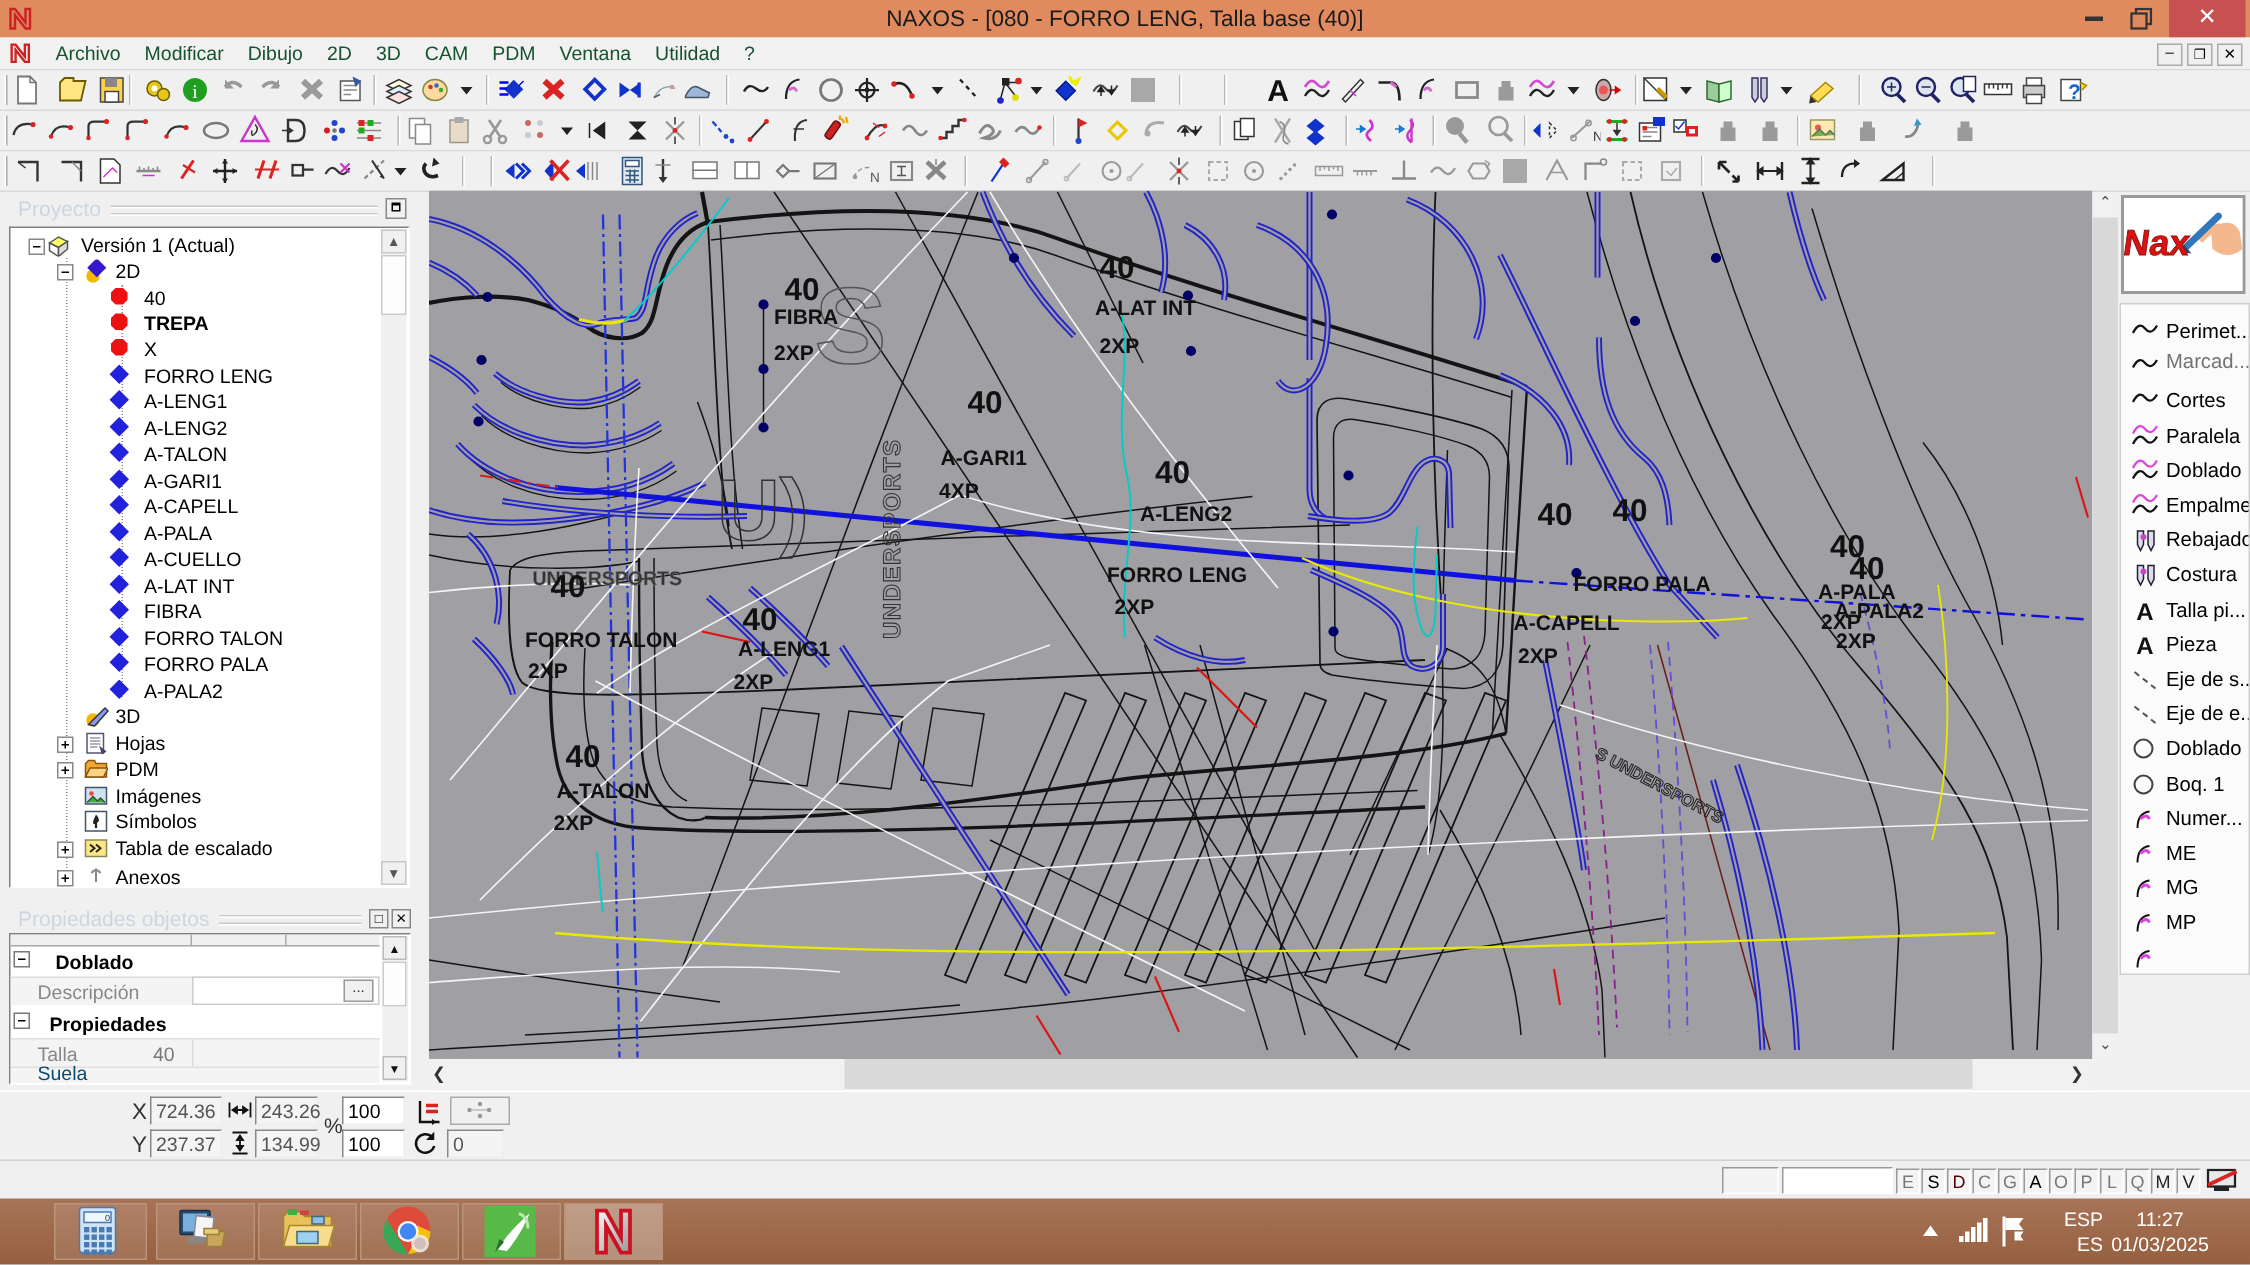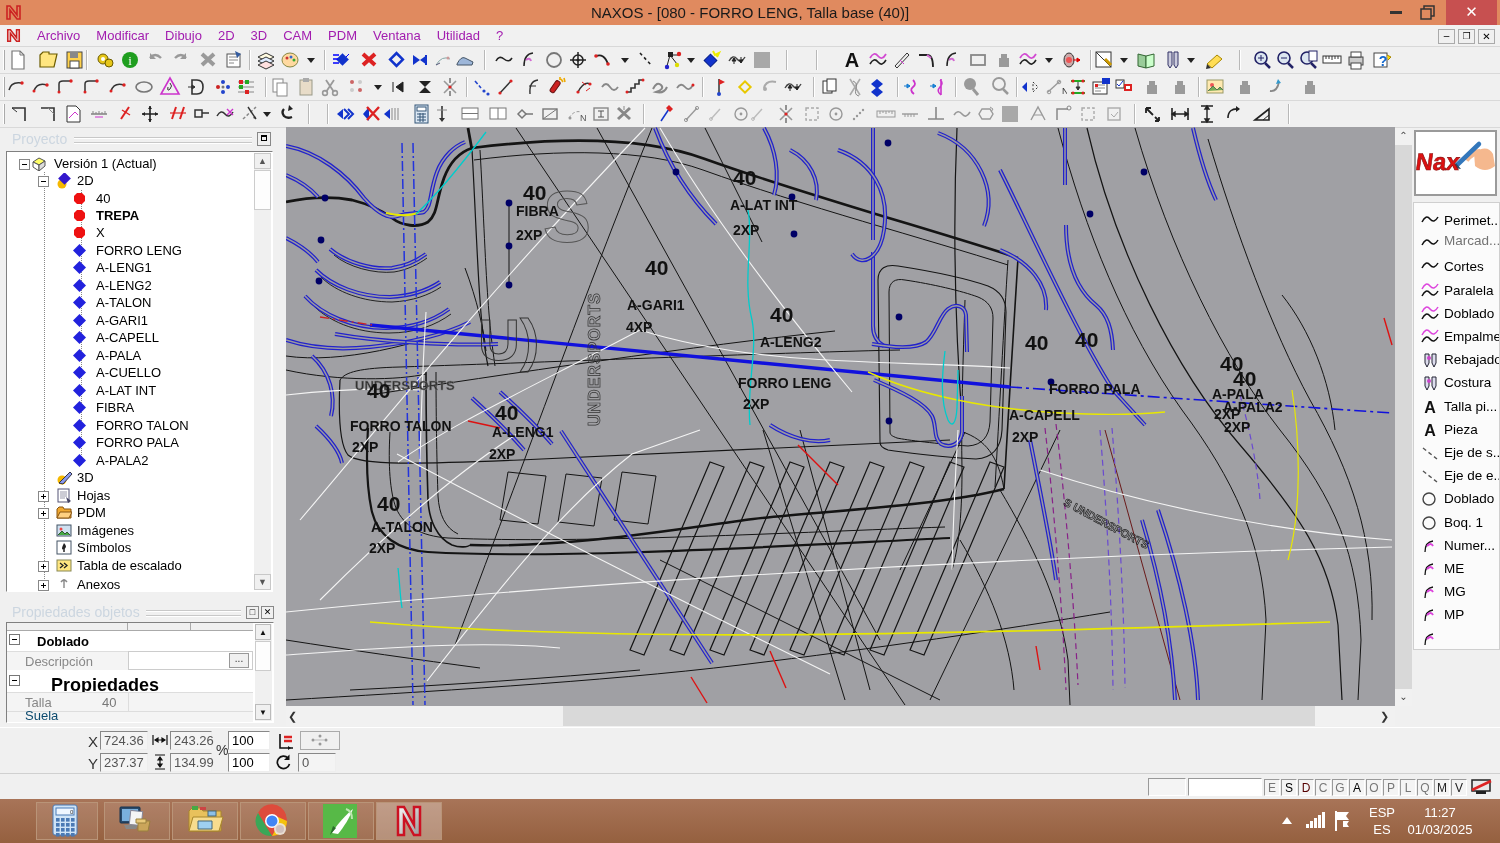--- a/index.html
+++ b/index.html
@@ -1,19 +1,19 @@
 <!DOCTYPE html>
 <html><head><meta charset="utf-8"><style>
 *{margin:0;padding:0;box-sizing:border-box}
 body{width:1500px;height:843px;overflow:hidden;font-family:"Liberation Sans",sans-serif;background:#f0f0f0;position:relative}
 .abs{position:absolute}
 .titlebar{left:0;top:0;width:1500px;height:25px;background:#e08a5f;color:#222;}
 .titletext{width:100%;text-align:center;font-size:15px;line-height:25px;color:#1a1a1a}
 .menubar{left:0;top:25px;width:1500px;height:22px;background:#f1f1f1;border-bottom:1px solid #d8d8d8;font-size:13px}
-.menuitem{display:inline-block;padding:0 8px;line-height:21px;color:#a21caf}
+.menuitem{display:inline-block;padding:0 8px;line-height:21px;color:#14532d}
 .tb{left:0;width:1500px;height:26px;background:#f0f0f0;border-bottom:1px solid #d9d9d9}
 .panel-title{font-size:14px;color:#ccd6e0;}
 .sunken{border-top:1px solid #808080;border-left:1px solid #808080;border-bottom:1px solid #fff;border-right:1px solid #fff;background:#fff}
 .treelbl{font-size:13px;color:#000;white-space:nowrap}
 .coordbar{left:0;top:727px;width:1500px;height:46px;background:#f0f0f0;border-top:1px solid #fff}
 .fld{position:absolute;height:19px;font-size:13px;color:#555;background:#f4f4f4;border-top:1px solid #888;border-left:1px solid #888;border-bottom:1px solid #eee;border-right:1px solid #eee;padding:1px 3px;}
 .fldw{background:#fff;color:#000}
 .lettersrow{left:0;top:773px;width:1500px;height:26px;background:#f0f0f0;border-top:1px solid #d0d0d0}
 .lbox{position:absolute;top:5px;width:16px;height:17px;border-top:1px solid #9a9a9a;border-left:1px solid #9a9a9a;border-bottom:1px solid #fff;border-right:1px solid #fff;background:#f4f4f4;font-size:12px;text-align:center;line-height:16px}
 .taskbar{left:0;top:799px;width:1500px;height:44px;background:linear-gradient(#a87458,#95603f)}
@@ -870,21 +870,21 @@
     <div class="abs" style="left:120px;top:0;width:1px;height:8px;background:#aaa"></div>
     <div class="abs" style="left:183px;top:0;width:1px;height:8px;background:#aaa"></div>
     <div class="abs" style="left:30px;top:11px;font-size:13px;font-weight:bold;color:#000">Doblado</div>
     <div class="abs" style="left:0;top:9px;width:11px;height:11px;margin:2px;background:#fff;border:1px solid #777">
       <div class="abs" style="left:2px;top:4px;width:5px;height:1px;background:#000"></div>
     </div>
     <div class="abs" style="left:0;top:28px;width:246px;height:19px;background:#f4f4f4;border-top:1px solid #ddd"></div>
     <div class="abs" style="left:18px;top:31px;font-size:13px;color:#888">Descripción</div>
     <div class="abs" style="left:121px;top:28px;width:125px;height:19px;background:#fff;border:1px solid #ccc"></div>
     <div class="abs" style="left:222px;top:30px;width:20px;height:15px;background:#f0f0f0;border:1px solid #999;text-align:center;font-size:10px;line-height:10px;color:#333">...</div>
-    <div class="abs" style="left:44px;top:52px;font-size:18px;font-weight:bold;color:#000">Propiedades</div>
+    <div class="abs" style="left:26px;top:52px;font-size:13px;font-weight:bold;color:#000">Propiedades</div>
     <div class="abs" style="left:0;top:50px;width:11px;height:11px;margin:2px;background:#fff;border:1px solid #777">
       <div class="abs" style="left:2px;top:4px;width:5px;height:1px;background:#000"></div>
     </div>
     <div class="abs" style="left:0;top:69px;width:246px;height:19px;background:#f4f4f4;border-top:1px solid #ddd"></div>
     <div class="abs" style="left:18px;top:72px;font-size:13px;color:#888">Talla</div>
     <div class="abs" style="left:95px;top:72px;font-size:13px;color:#777">40</div>
     <div class="abs" style="left:121px;top:69px;width:1px;height:19px;background:#ddd"></div>
     <div class="abs" style="left:0;top:88px;width:246px;height:12px;background:#f4f4f4;border-top:1px solid #ddd"></div>
     <div class="abs" style="left:18px;top:85px;font-size:13px;color:#0c4a6e">Suela</div>
   </div>
@@ -1353,14 +1353,14 @@
         <rect x="9" y="6" width="3" height="10"></rect>
         <rect x="13" y="3" width="3" height="13"></rect>
         <rect x="17" y="0" width="3" height="16"></rect>
       </g>
     </svg>
     <svg class="abs" style="left:1333px;top:11px" width="20" height="22" viewBox="0 0 20 22">
       <path d="M3 1v20" stroke="#fff" stroke-width="2"></path>
       <path d="M4 2h12l-3 4 3 4H4z" fill="#fff"></path>
       <path d="M10 11h6l-2 3 2 3h-6z" fill="#fff"></path>
     </svg>
-    <div class="abs traytxt" style="left:1362px;top:5px;width:40px;text-align:center">ESP<br>ES</div>
+    <div class="abs traytxt" style="left:1362px;top:5px;width:40px;text-align:right">ESP<br>ES</div>
     <div class="abs traytxt" style="left:1398px;top:5px;width:84px;text-align:center">11:27<br>01/03/2025</div>
   </div>
 </body></html>

